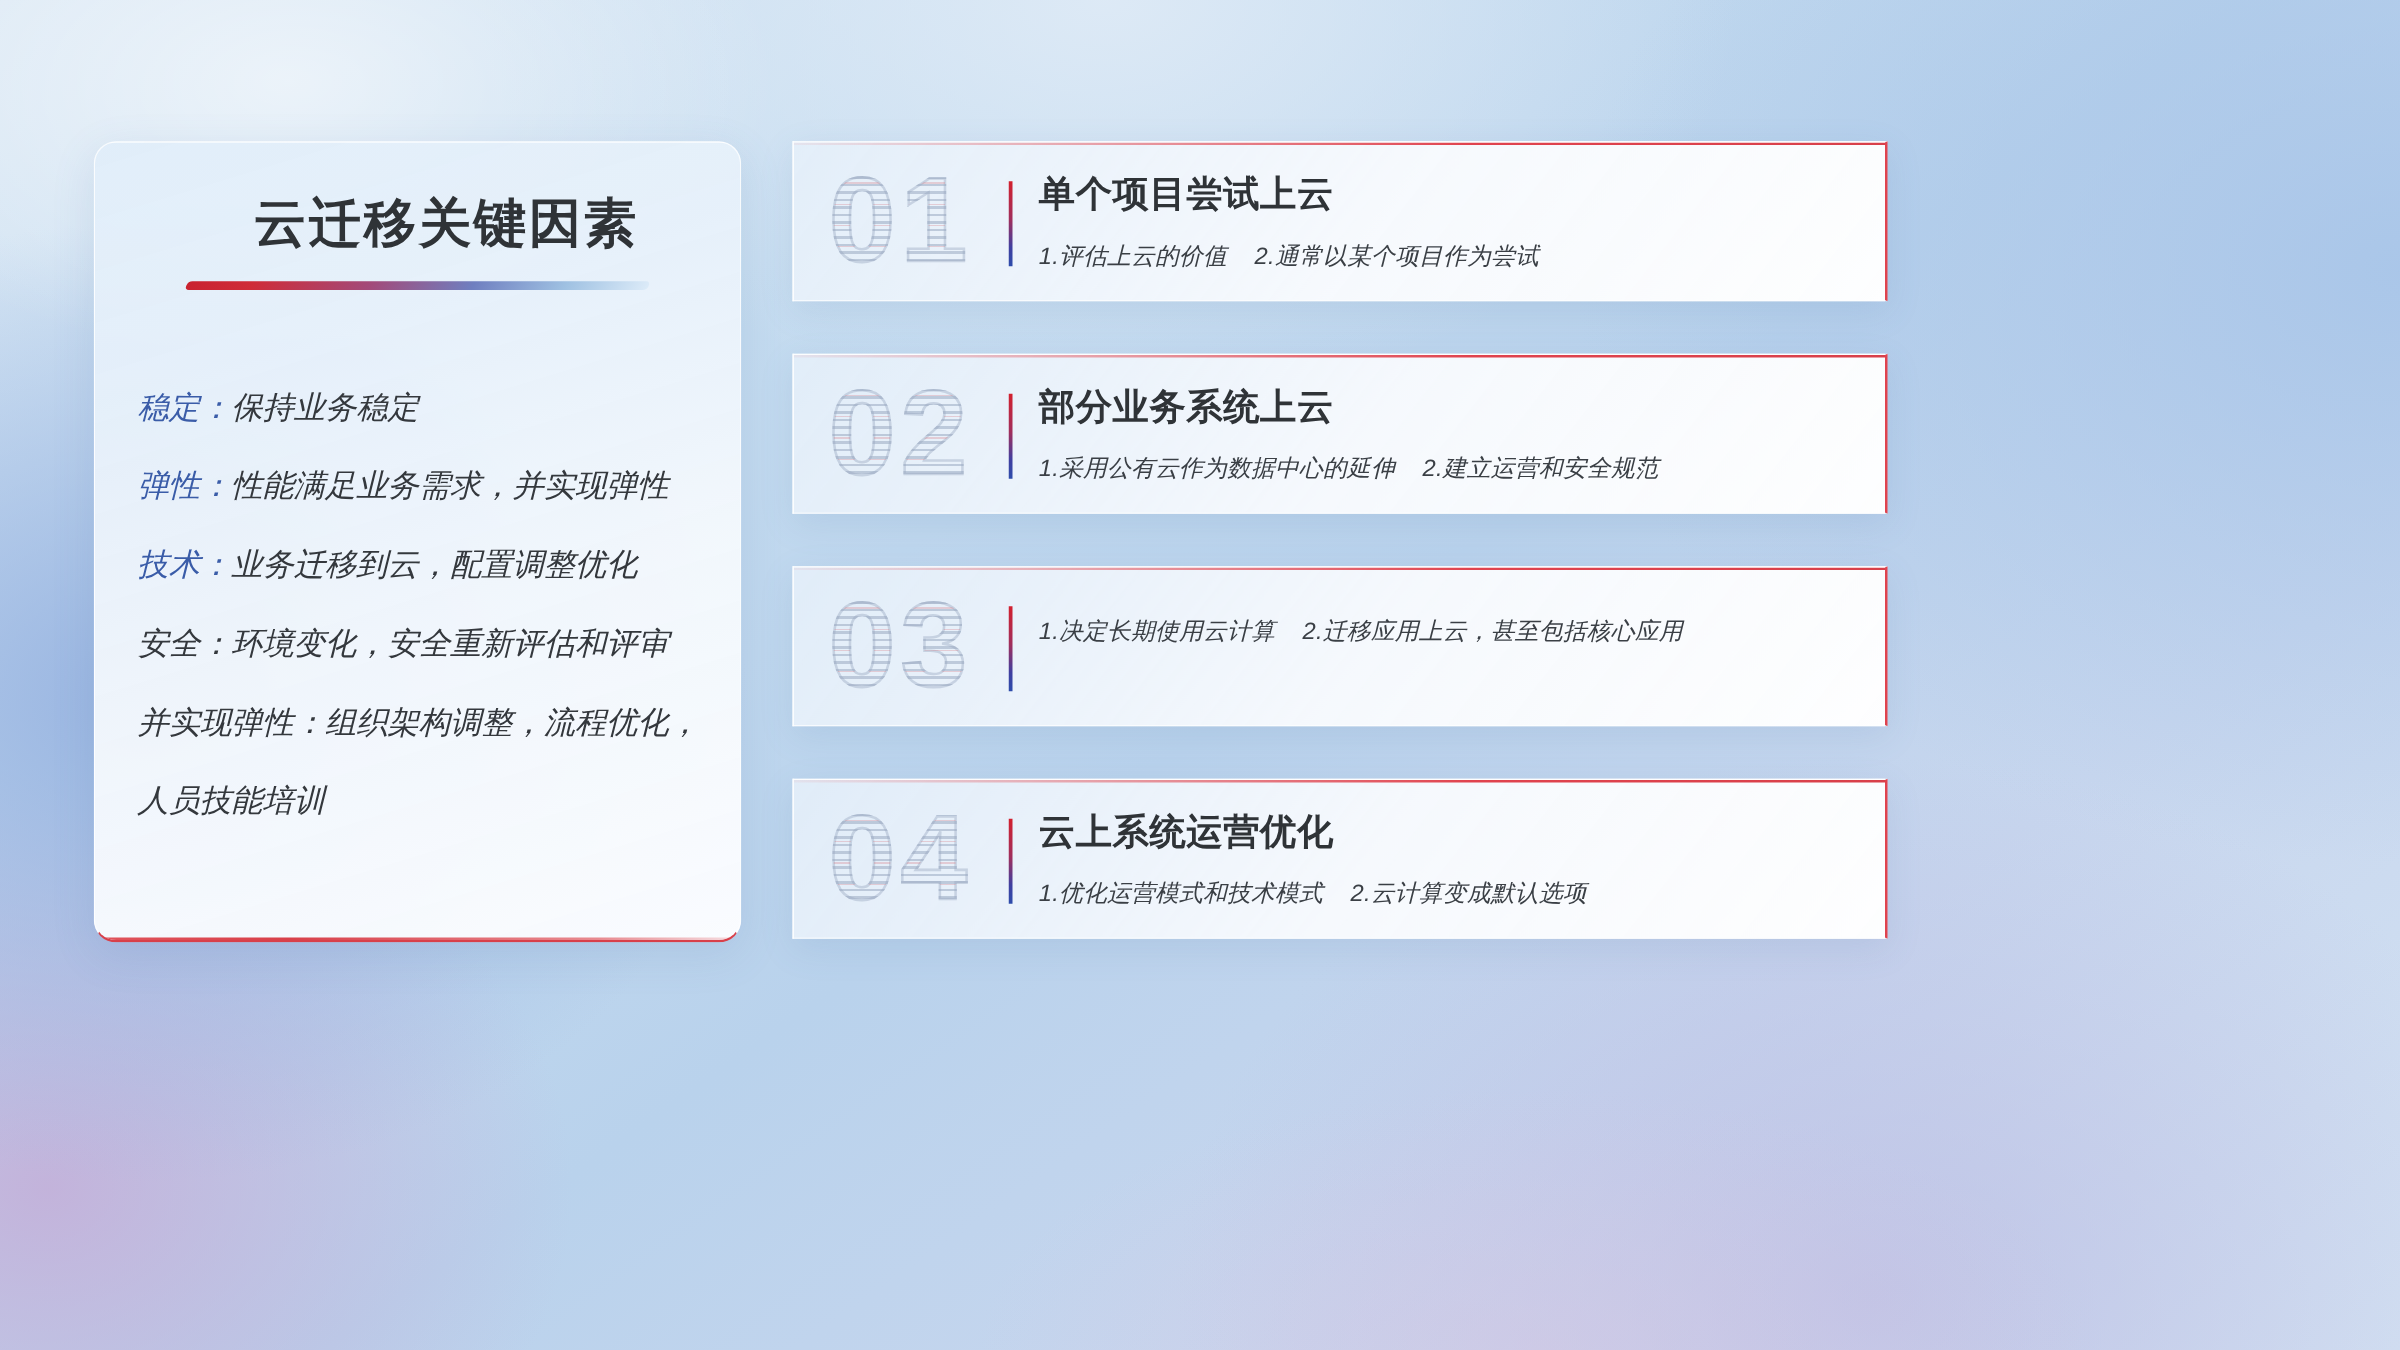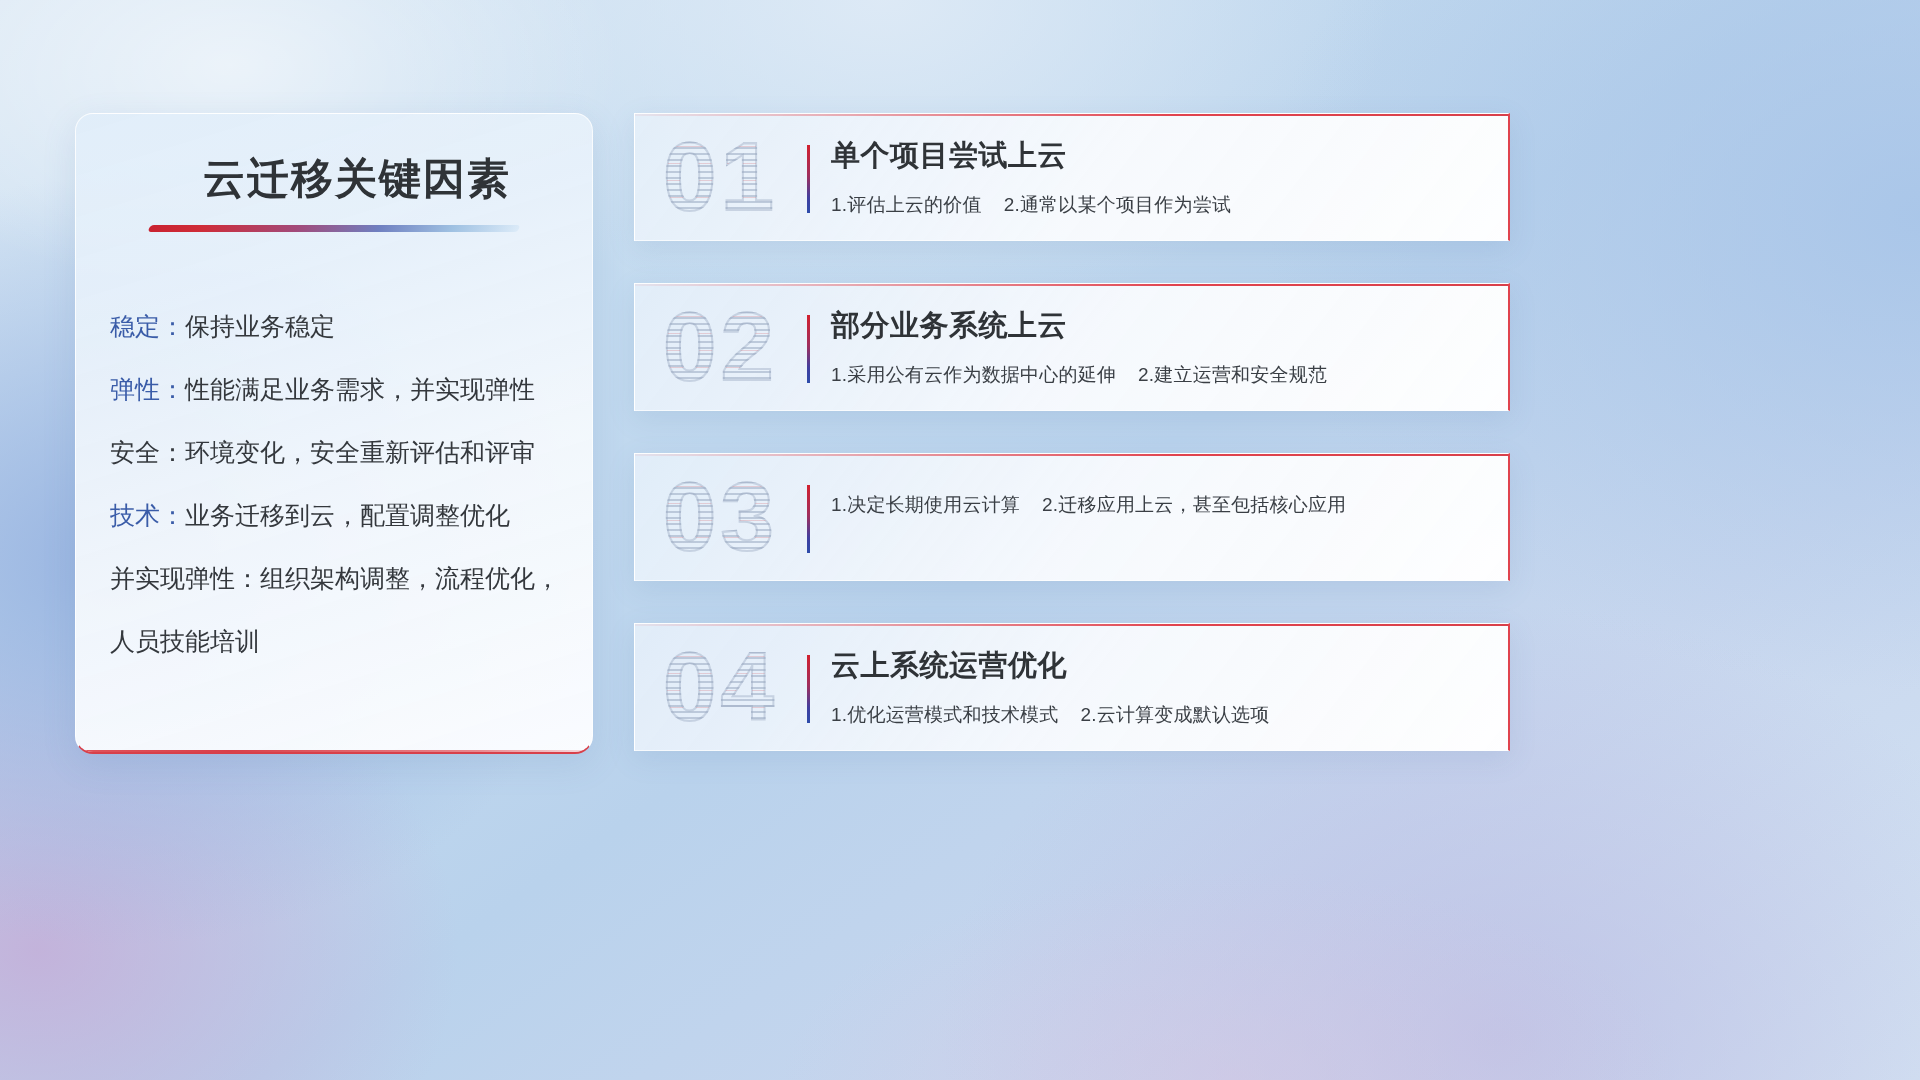--- a/index.html
+++ b/index.html
@@ -87,20 +87,21 @@
     background: linear-gradient(90deg,
        #c92230 0%, #cf2c38 14%, #a24a7a 40%,
        #6f7fc0 62%, #9fc1e2 82%, rgba(196,222,243,0.35) 100%);
     transform: skewX(-24deg);
   }
 
   #factor-list {
     margin: 63px 0 0 0;
     padding: 0 22px 0 34px;
     list-style: none;
+    font-style: italic;
   }
   .factor-row {
     font-size: 25px;
     line-height: 63px;
     color: #34383d;
     white-space: nowrap;
   }
   .factor-key {
     color: #34383d;
   }
@@ -207,39 +208,40 @@
     font-size: 29px;
     font-weight: 700;
     color: #2f3337;
     letter-spacing: 0.5px;
   }
   .step-desc {
     margin-top: 16px;
     font-size: 19px;
     color: #3a3f45;
     letter-spacing: 0.2px;
+    font-style: italic;
   }
   .step-desc .seg + .seg { margin-left: 22px; }
 </style>
 </head>
 <body>
 
 <div id="bg-base"></div>
 <div id="bg-sheen"></div>
 
 <div id="slide">
 
   <section id="left-panel">
     <h1 id="panel-title">云迁移关键因素</h1>
     <div id="title-rule"></div>
     <ul id="factor-list">
         <li class="factor-row"><span class="factor-key accent">稳定：</span><span class="factor-value">保持业务稳定</span></li>
         <li class="factor-row"><span class="factor-key accent">弹性：</span><span class="factor-value">性能满足业务需求，并实现弹性</span></li>
+        <li class="factor-row"><span class="factor-key accent">技术：</span><span class="factor-value">业务迁移到云，配置调整优化</span></li>
         <li class="factor-row"><span class="factor-key">安全：</span><span class="factor-value">环境变化，安全重新评估和评审</span></li>
-        <li class="factor-row"><span class="factor-key accent">技术：</span><span class="factor-value">业务迁移到云，配置调整优化</span></li>
         <li class="factor-row"><span class="factor-key">并实现弹性：</span><span class="factor-value">组织架构调整，流程优化，</span></li>
         <li class="factor-row"><span class="factor-key"></span><span class="factor-value">人员技能培训</span></li>
       </ul>
   </section>
 
   <section id="steps">
       <article class="step-card">
         <div class="step-num">01</div>
         <div class="step-num-tint">01</div>
         <div class="step-divider"></div>

